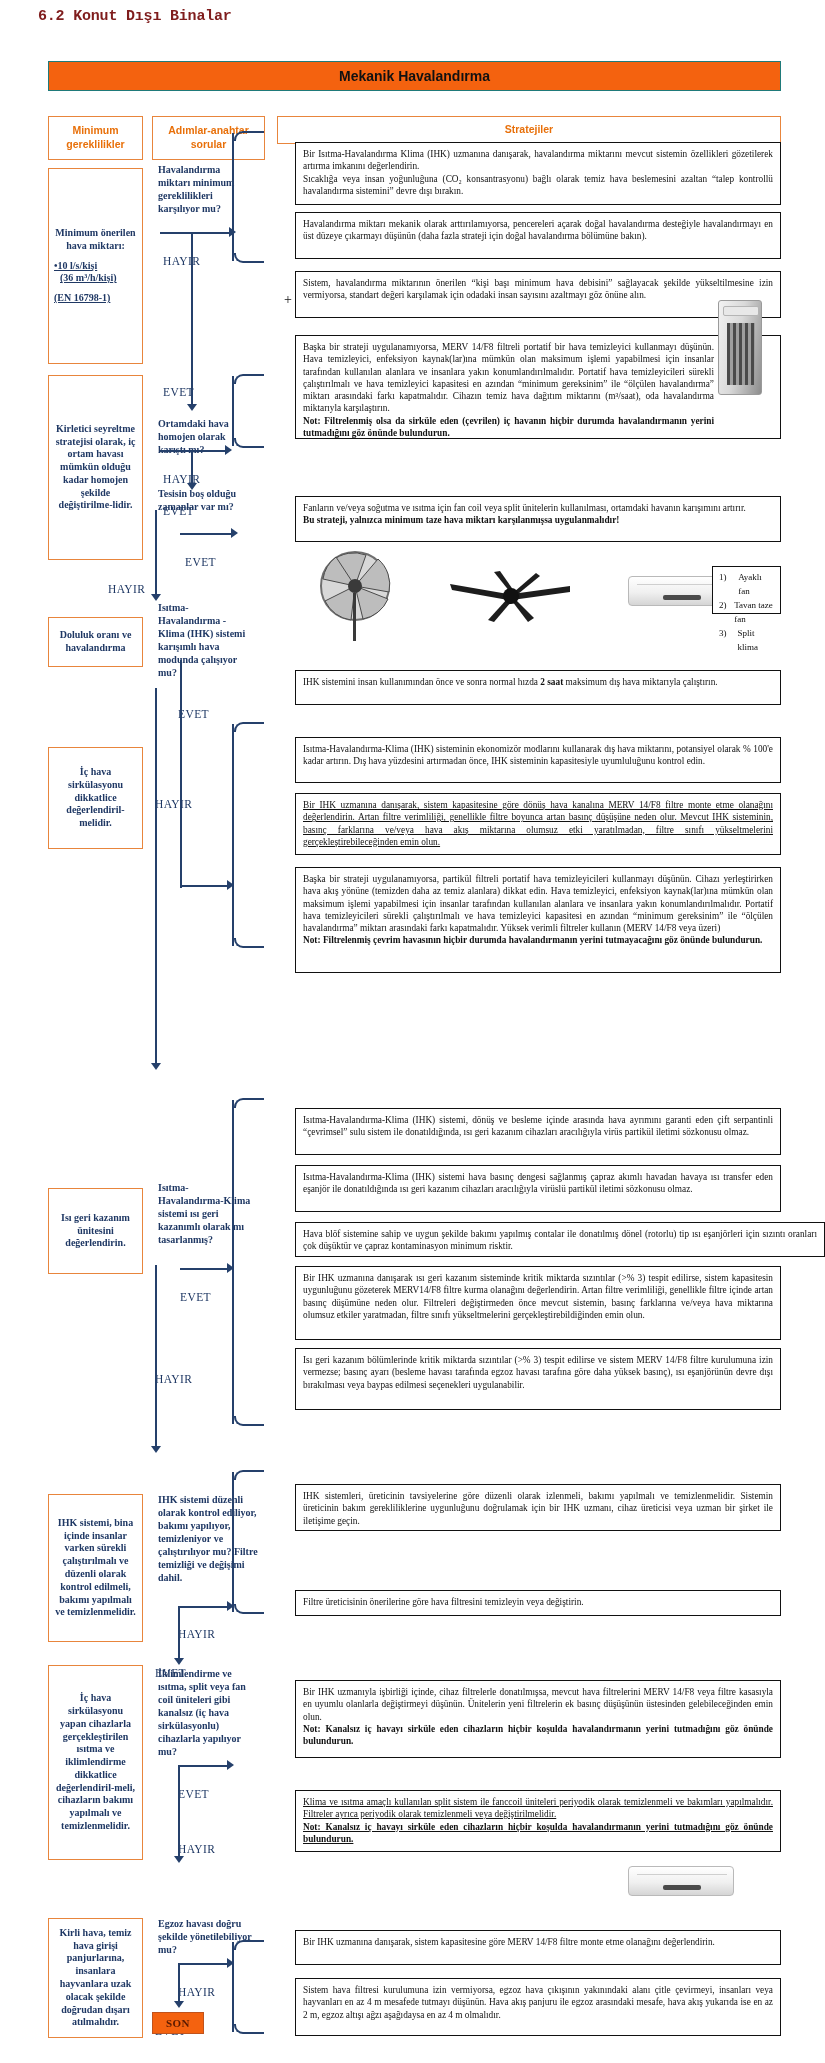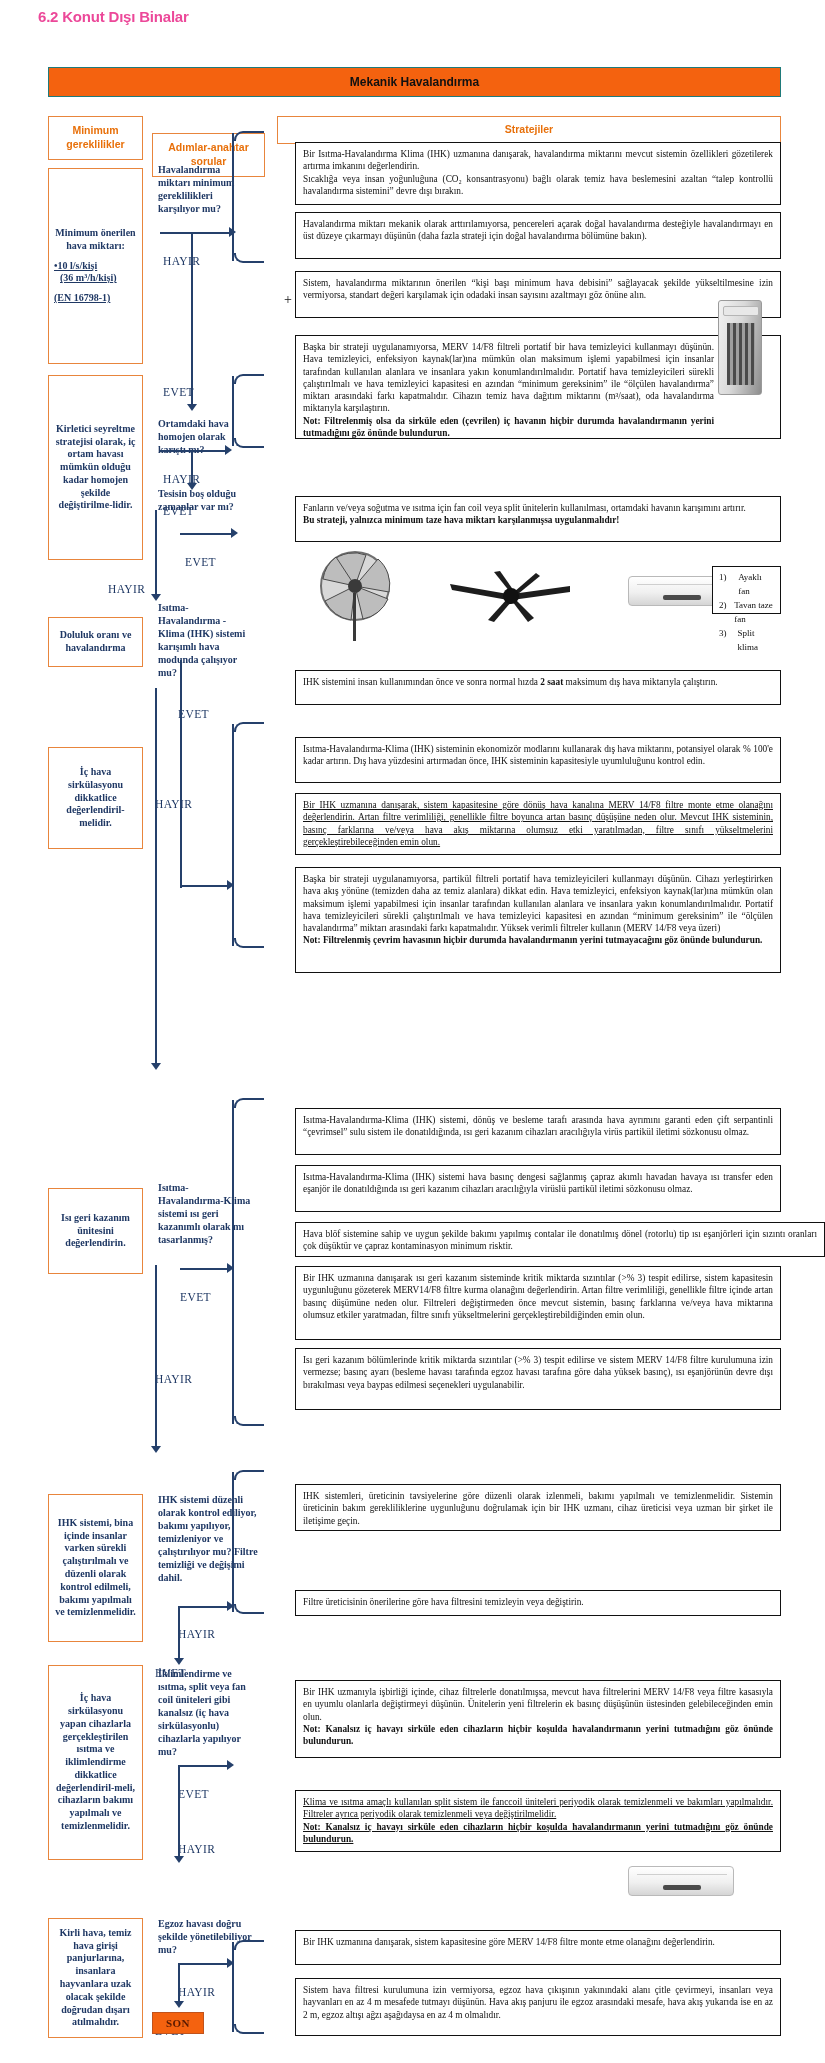--- a/index.html
+++ b/index.html
@@ -14,40 +14,40 @@
   #page {
     position: relative;
     width: 825px;
     height: 2063px;
     overflow: hidden;
   }
 
   
   .doc-title {
     position:absolute; left:38px; top:8px;
-    font-family:Liberation Sans, sans-serif;
-    font-weight:bold; font-size:15px; color:#ec4899;
+    font-family:Liberation Mono, monospace;
+    font-weight:bold; font-size:15px; color:#7f1d1d;
     letter-spacing:-0.2px;
   }
   .banner {
-    position:absolute; left:48px; top:67px; width:733px; height:30px;
+    position:absolute; left:48px; top:61px; width:733px; height:30px;
     background:#F4620F; border:1.5px solid #1F7A7A;
     display:flex; align-items:center; justify-content:center;
     font-family:"Liberation Sans","DejaVu Sans",sans-serif;
-    font-weight:bold; font-size:12px; color:#111;
+    font-weight:bold; font-size:14px; color:#111;
   }
   .colhead {
     position:absolute; border:1.2px solid #E8853C; background:#fff;
     display:flex; align-items:center; justify-content:center; text-align:center;
     font-family:"Liberation Sans","DejaVu Sans",sans-serif;
     font-weight:bold; font-size:10.5px; color:#E8700A; line-height:1.3;
     padding:3px;
   }
   #ch-min  { left:48px;  top:116px; width:95px;  height:44px; }
-  #ch-steps{ left:152px; top:116px; width:113px; height:44px;margin-top:17px; }
+  #ch-steps{ left:152px; top:116px; width:113px; height:44px; }
   #ch-strat{ left:277px; top:116px; width:504px; height:28px; }
 
   
   .reqbox {
     position:absolute; border:1.4px solid #E8853C; background:#fff;
     font-family:"Liberation Serif","DejaVu Serif",serif;
     font-weight:bold; font-size:10px; color:#1F3864;
     line-height:1.28; text-align:center;
     display:flex; flex-direction:column; align-items:center; justify-content:center;
     padding:4px 5px;
@@ -375,21 +375,21 @@
   <div class="strat" style="left:295px; top:793px; width:486px; height:62px;text-decoration:underline;">
     <div>Bir IHK uzmanına danışarak, sistem kapasitesine göre dönüş hava kanalına MERV 14/F8 filtre monte etme olanağını değerlendirin. Artan filtre verimliliği, genellikle filtre boyunca artan basınç düşüşüne neden olur. Mevcut IHK sisteminin, basınç farklarına ve/veya hava akış miktarına olumsuz etki yaratılmadan, filtre sınıfı yükseltmelerini gerçekleştirebileceğinden emin olun.</div>
   </div>
 
   <div class="strat" style="left:295px; top:867px; width:486px; height:106px;">
     <div>Başka bir strateji uygulanamıyorsa, partikül filtreli portatif hava temizleyicileri kullanmayı düşünün. Cihazı yerleştirirken hava akış yönüne (temizden daha az temiz alanlara) dikkat edin. Hava temizleyici, enfeksiyon kaynak(lar)ına mümkün olan maksimum işlemi yapabilmesi için insanlar tarafından kullanılan alanlara ve insanlara yakın konumlandırılmalıdır. Portatif hava temizleyicileri sürekli çalıştırılmalı ve hava temizleyici kapasitesi en azından “minimum gereksinim” ile “ölçülen havalandırma” miktarı arasındaki farkı kapatmalıdır. Yüksek verimli filtreler kullanın (MERV 14/F8 veya üzeri)</div>
     <div class="nt">Not: Filtrelenmiş çevrim havasının hiçbir durumda havalandırmanın yerini tutmayacağını göz önünde bulundurun.</div>
   </div>
 
   <div class="strat" style="left:295px; top:1108px; width:486px; height:47px;">
-    <div>Isıtma-Havalandırma-Klima (IHK) sistemi, dönüş ve besleme tarafı arasında hava ayrımını garanti eden çift serpantinli “çevrimsel” sulu sistem ile donatıldığında, ısı geri kazanım cihazları aracılığıyla virüs partikül iletimi sözkonusu olmaz.</div>
+    <div>Isıtma-Havalandırma-Klima (IHK) sistemi, dönüş ve besleme içinde arasında hava ayrımını garanti eden çift serpantinli “çevrimsel” sulu sistem ile donatıldığında, ısı geri kazanım cihazları aracılığıyla virüs partikül iletimi sözkonusu olmaz.</div>
   </div>
 
   <div class="strat" style="left:295px; top:1165px; width:486px; height:47px;">
     <div>Isıtma-Havalandırma-Klima (IHK) sistemi hava basınç dengesi sağlanmış çapraz akımlı havadan havaya ısı transfer eden eşanjör ile donatıldığında ısı geri kazanım cihazları aracılığıyla virüslü partikül iletimi sözkonusu olmaz.</div>
   </div>
 
   <div class="strat" style="left:295px; top:1222px; width:530px; height:35px;">
     <div>Hava blöf sistemine sahip ve uygun şekilde bakımı yapılmış contalar ile donatılmış dönel (rotorlu) tip ısı eşanjörleri için sızıntı oranları çok düşüktür ve çapraz kontaminasyon minimum risktir.</div>
   </div>
 

